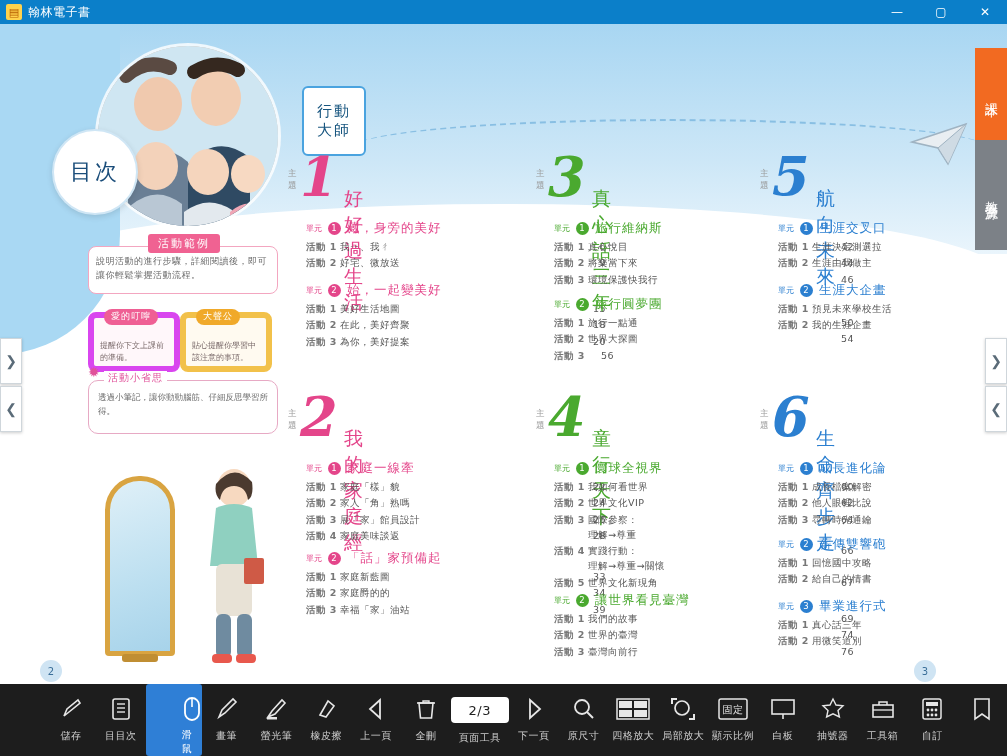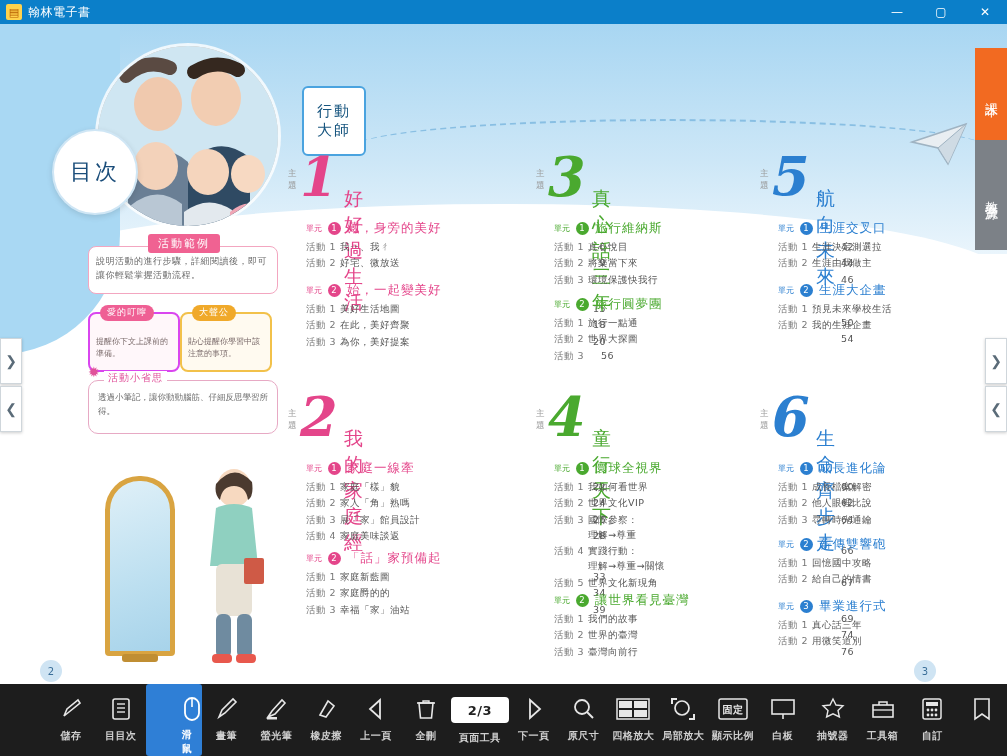--- a/index.html
+++ b/index.html
@@ -86,21 +86,21 @@
   .legend-box {
     position:absolute; left:88px; top:222px; width:190px; height:48px;
     border:1px solid #f3a6c0; border-radius:8px; background:#fff;
   }
   .legend-text {
     position:absolute; left:96px; top:230px; width:176px;
     font-size:9px; color:#6b6b6b; line-height:1.6; letter-spacing:.5px;
   }
   .mini-card {
     position:absolute; width:92px; height:60px; border-radius:8px;
-    border:2px solid #d946ef; background:#fff7fa; padding:22px 6px 4px 6px;
+    border:6px solid #d946ef; background:#fff7fa; padding:22px 6px 4px 6px;
     font-size:8px; color:#7a6a6a; line-height:1.5;
   }
   .mini-card.b2 { border-color:#f2c14a; background:#fffaf0; }
   .mini-tag {
     position:absolute; top:-9px; left:10px; font-size:9px; color:#fff;
     padding:1px 7px; border-radius:9px; letter-spacing:1px;
   }
   .tag-pink { background:#ef5f94; }
   .tag-yellow { background:#f0a92a; }
   .tip-box {
@@ -157,21 +157,21 @@
   .unit-badge {
     display:inline-flex; align-items:center; justify-content:center;
     width:13px; height:13px; border-radius:50%; color:#fff;
     font-size:8.5px; line-height:1;
   }
   .unit-name { font-size:12.5px; letter-spacing:1px; }
   .act-row {
     display:flex; align-items:baseline; font-size:9.5px; color:#555;
     margin-top:3.5px; letter-spacing:.5px;
   }
-  .act-label { width:34px; color:#777; flex:none; }
+  .act-label { width:34px; color:#777; flex:none;font-weight:bold; }
   .act-text { flex:1 1 auto; }
   .act-page { width:26px; text-align:right; color:#555; flex:none; }
   .act-sub { font-size:9.5px; color:#555; margin-top:2px; padding-left:34px; letter-spacing:.5px; }
   
   .c-pink { color:#e4458a; }
   .c-green { color:#4aa92f; }
   .c-blue { color:#2b7fd0; }
   .bg-pink { background:#e4458a; }
   .bg-green { background:#4aa92f; }
   .bg-blue { background:#2b7fd0; }
@@ -201,21 +201,21 @@
   .nav-arrow.r2 { right:0; top:362px; }
   
   .toolbar {
     position:absolute; left:0; top:684px; width:1007px; height:72px;
     background:#1d1d1d; color:#d8d8d8;
     display:flex; align-items:flex-start; padding-left:46px;
   }
   .tb-item {
     width:60px; height:72px; display:flex; flex-direction:column;
     align-items:center; justify-content:flex-start; padding-top:8px;
-    font-size:10px; color:#cfcfcf; letter-spacing:.5px;font-weight:bold;
+    font-size:10px; color:#cfcfcf; letter-spacing:.5px;
   }
   .tb-item .ic { height:34px; display:flex; align-items:center; justify-content:center; }
   .tb-item.active { background:#2f7fd6; color:#fff; border-radius:3px;padding-left:36px; }
   .tb-lbl { margin-top:3px; }
   .tb-page {
     width:58px; height:26px; margin-top:5px; background:#fff; color:#222;
     border-radius:4px; display:flex; align-items:center; justify-content:center;
     font-size:13px;
   }
   svg { display:block; }

